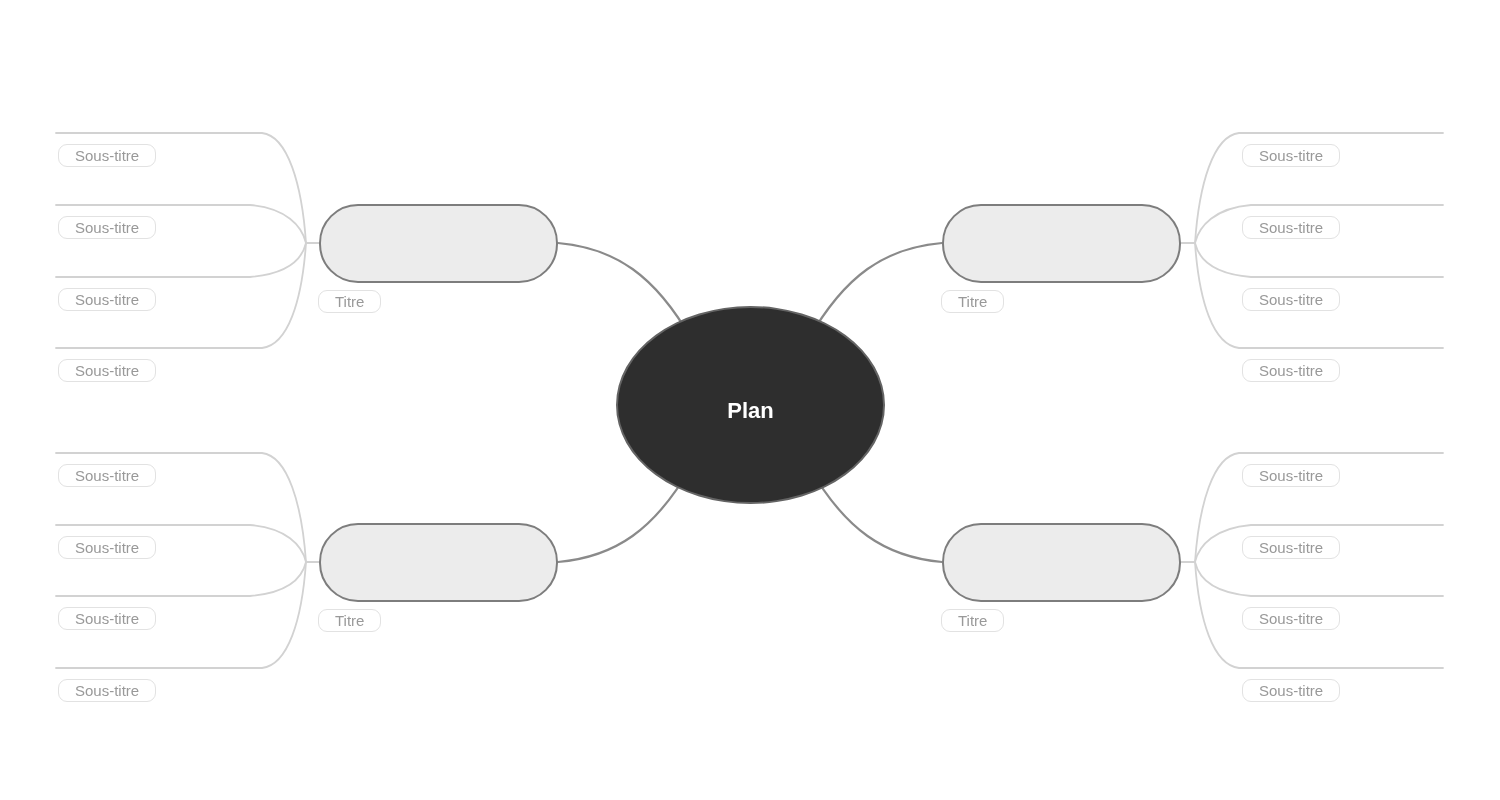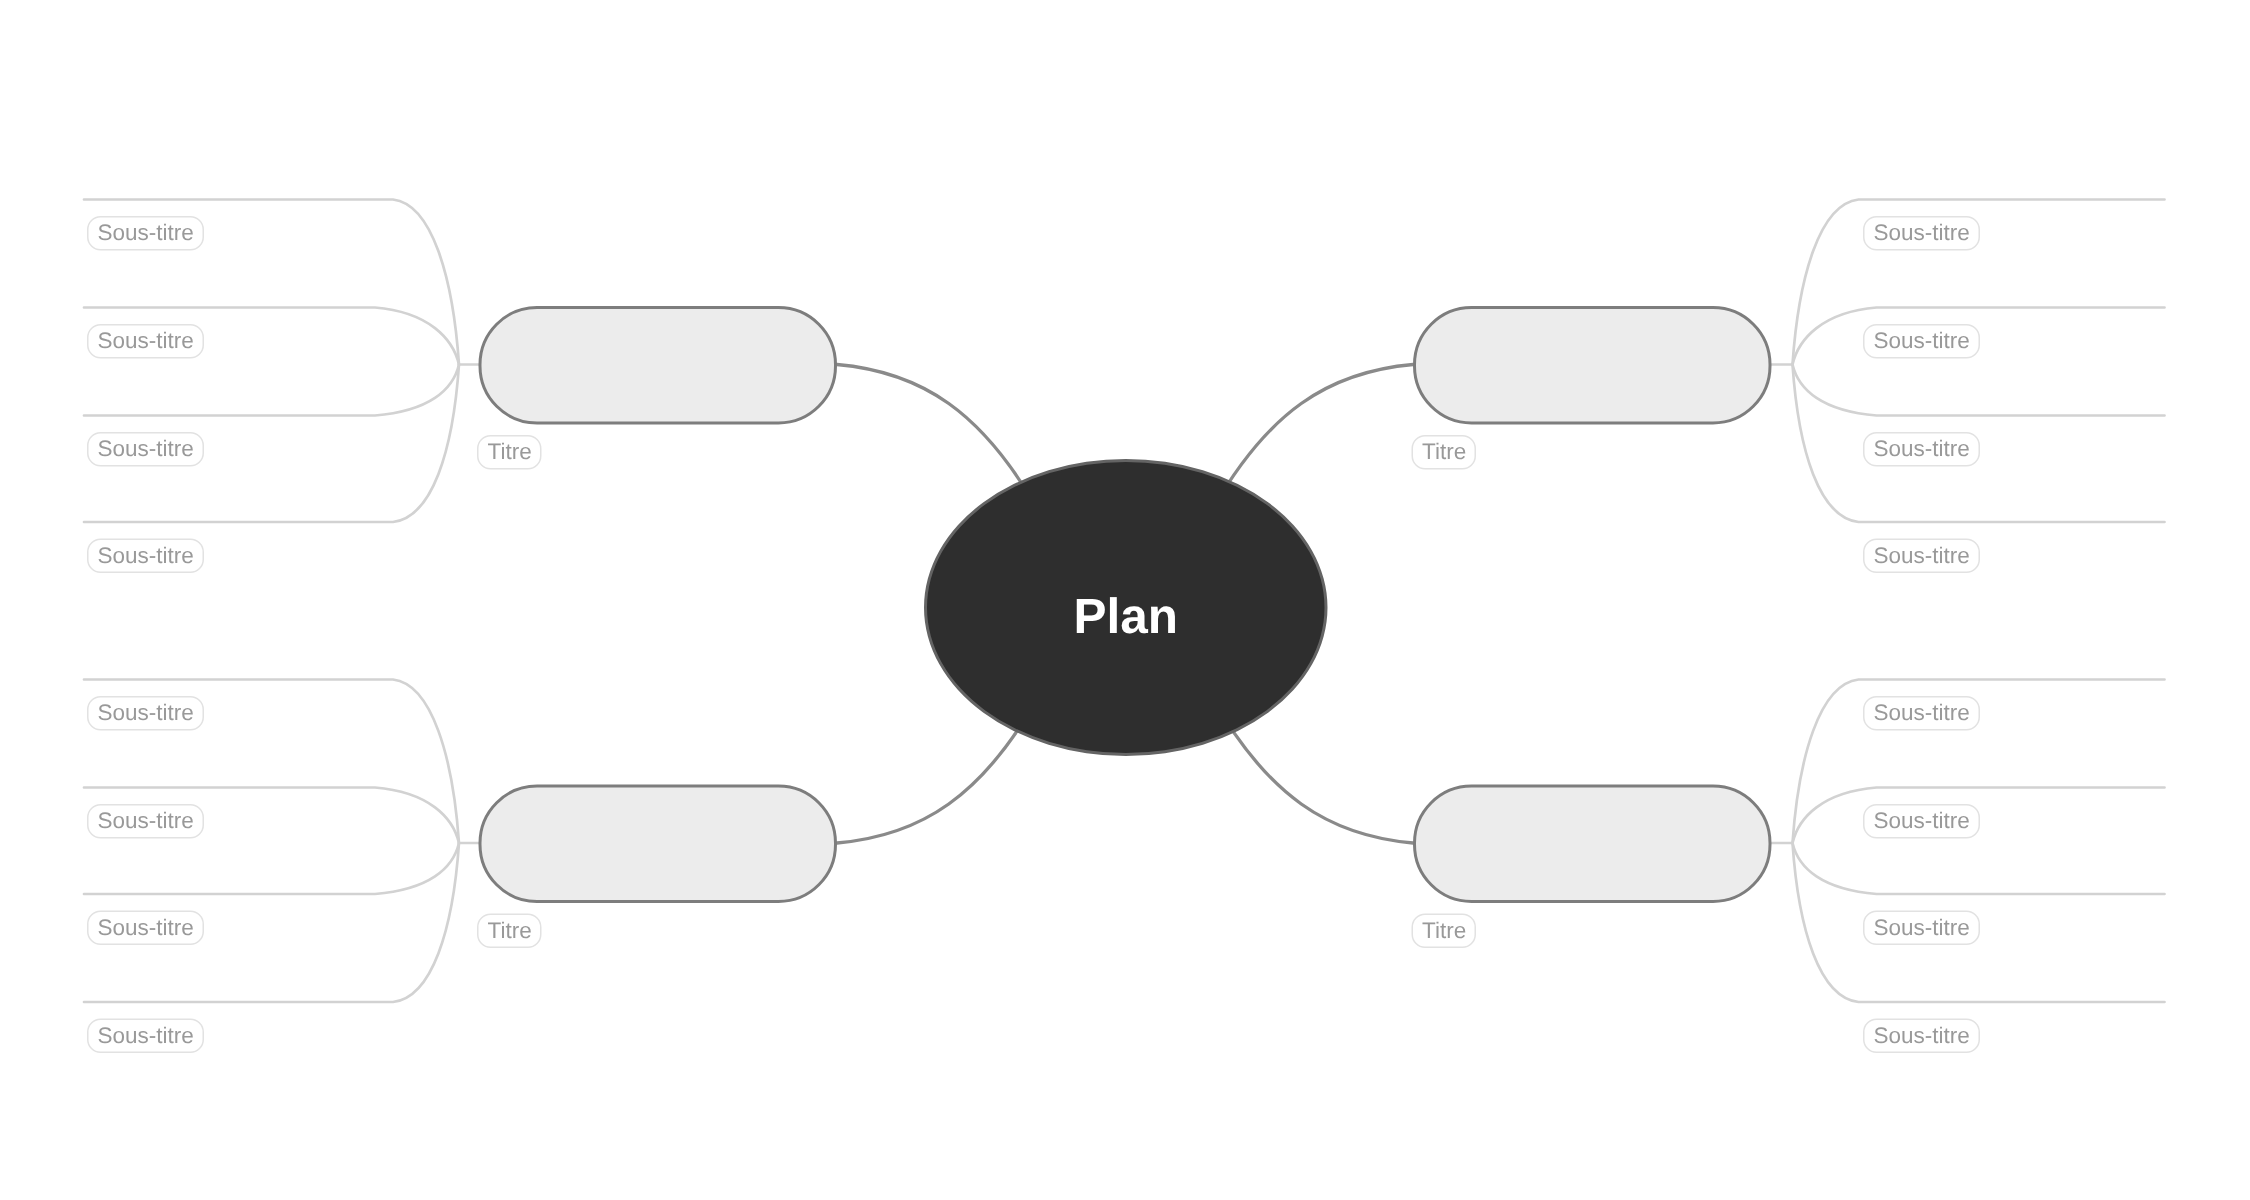--- a/index.html
+++ b/index.html
@@ -47,21 +47,21 @@
     display: flex;
     flex-direction: column;
     align-items: center;
     justify-content: center;
     padding-top: 10px;
     box-sizing: content-box;
     cursor: pointer;
   }
   .central-node .line {
     color: var(--central_text, #ffffff);
-    font-size: 33px;
+    font-size: 22px;
     font-weight: bold;
     line-height: 45px;
     white-space: nowrap;
   }
   .branch-node {
     position: absolute;
     width: 235px;
     height: 75px;
     background: var(--branch_fill, #ececec);
     border: 2px solid var(--branch_border, #7d7d7d);
@@ -74,21 +74,21 @@
   .branch-node.br { left: 942px; top: 523px; }
   .pill {
     position: absolute;
     height: 21px;
     background: var(--pill_bg, #ffffff);
     border: 1px solid var(--pill_border, #e2e2e2);
     border-radius: 9px;
     color: var(--pill_text, #999999);
     font-size: 15px;
     line-height: 21px;
-    padding: 0 6px;
+    padding: 0 16px;
     white-space: nowrap;
     cursor: text;
   }
   
   .titre.tl { left: 318px; top: 290px; }
   .titre.tr { left: 941px; top: 290px; }
   .titre.bl { left: 318px; top: 609px; }
   .titre.br { left: 941px; top: 609px; }
   
   .sub.left  { left: 58px; }

